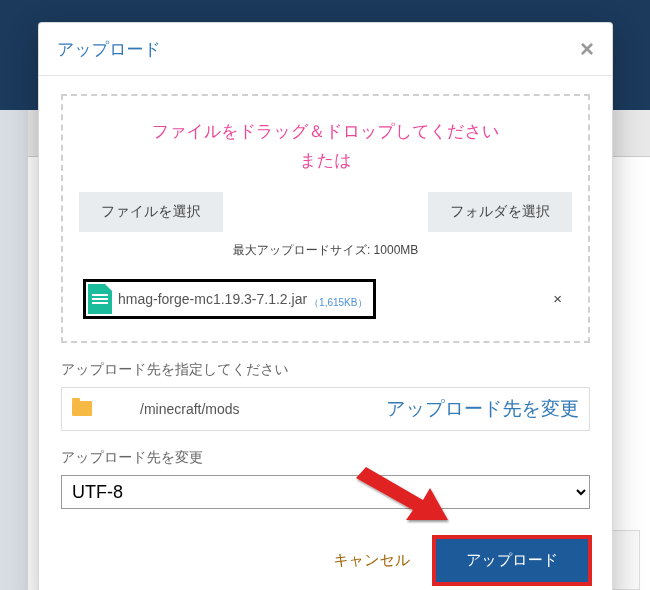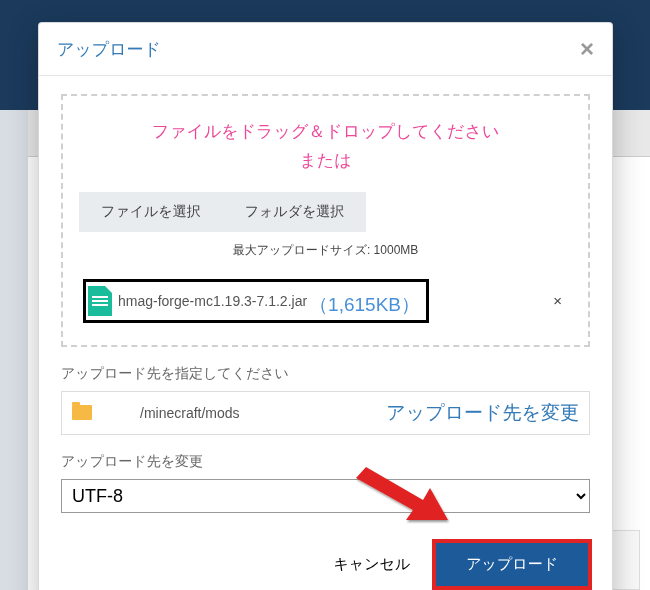--- a/index.html
+++ b/index.html
@@ -85,21 +85,21 @@
       padding: 22px 16px 16px;
       text-align: center;
     }
     .drop-instruct {
       color: #ec4899;
       font-size: 17px;
       line-height: 1.7;
     }
     .btn-row {
       display: flex;
-      justify-content: flex-start;
+      justify-content: space-between;
       margin: 16px 0 10px;
     }
     .btn-gray {
       background: #e8ecef;
       border: none;
       color: #444;
       padding: 11px 22px;
       font-size: 14px;
       cursor: pointer;
     }
@@ -145,21 +145,21 @@
       height: 2px;
       background: #fff;
       margin-bottom: 2px;
     }
     .file-name {
       color: #555;
       font-size: 14px;
     }
     .file-size {
       color: #4a90d9;
-      font-size: 19px;
+      font-size: 10px;
       margin-left: 2px;
       margin-top: 8px;
     }
     .file-remove {
       margin-left: auto;
       color: #444;
       font-size: 15px;
       cursor: pointer;
       padding: 0 6px;
     }
@@ -212,21 +212,21 @@
     .modal-footer {
       display: flex;
       justify-content: flex-end;
       align-items: center;
       gap: 22px;
       padding: 12px 20px 20px;
     }
     .btn-cancel {
       background: none;
       border: none;
-      color: #000000;
+      color: #a16207;
       font-size: 15px;
       cursor: pointer;
     }
     .btn-primary-wrap {
       border: 4px solid #e02424;
       display: inline-block;
     }
     .btn-primary {
       background: #1d5a99;
       color: #fff;

